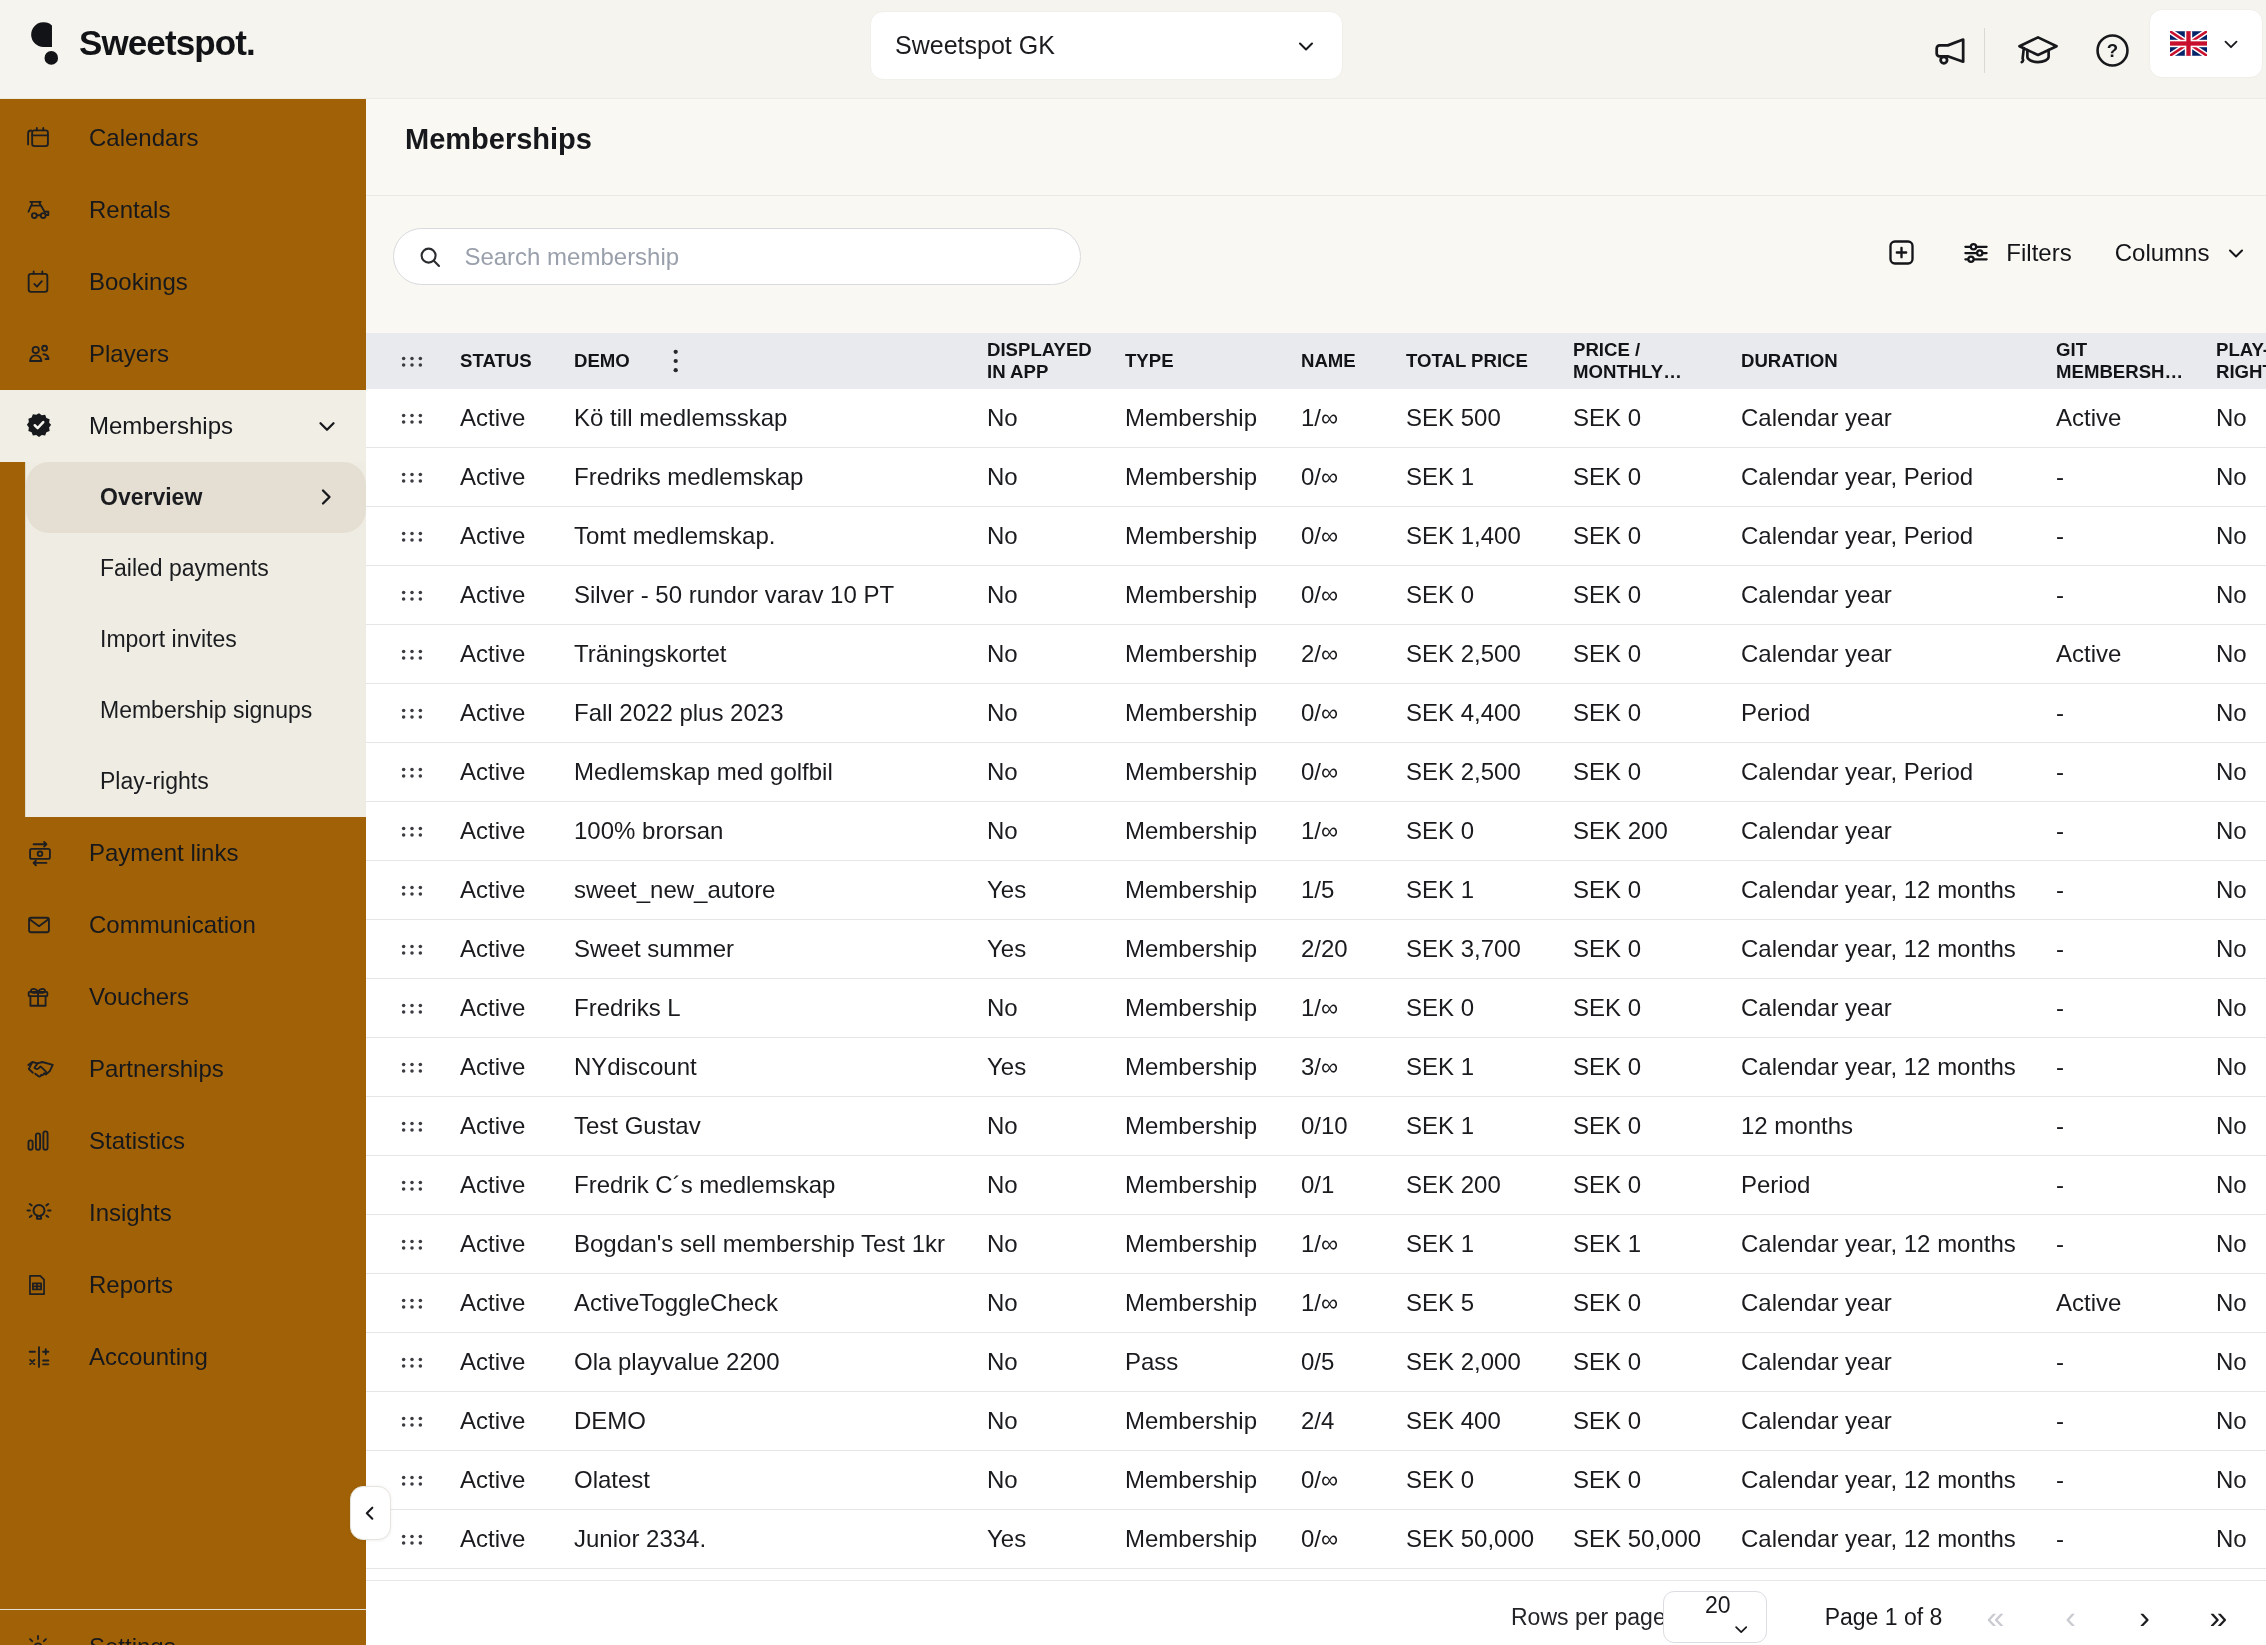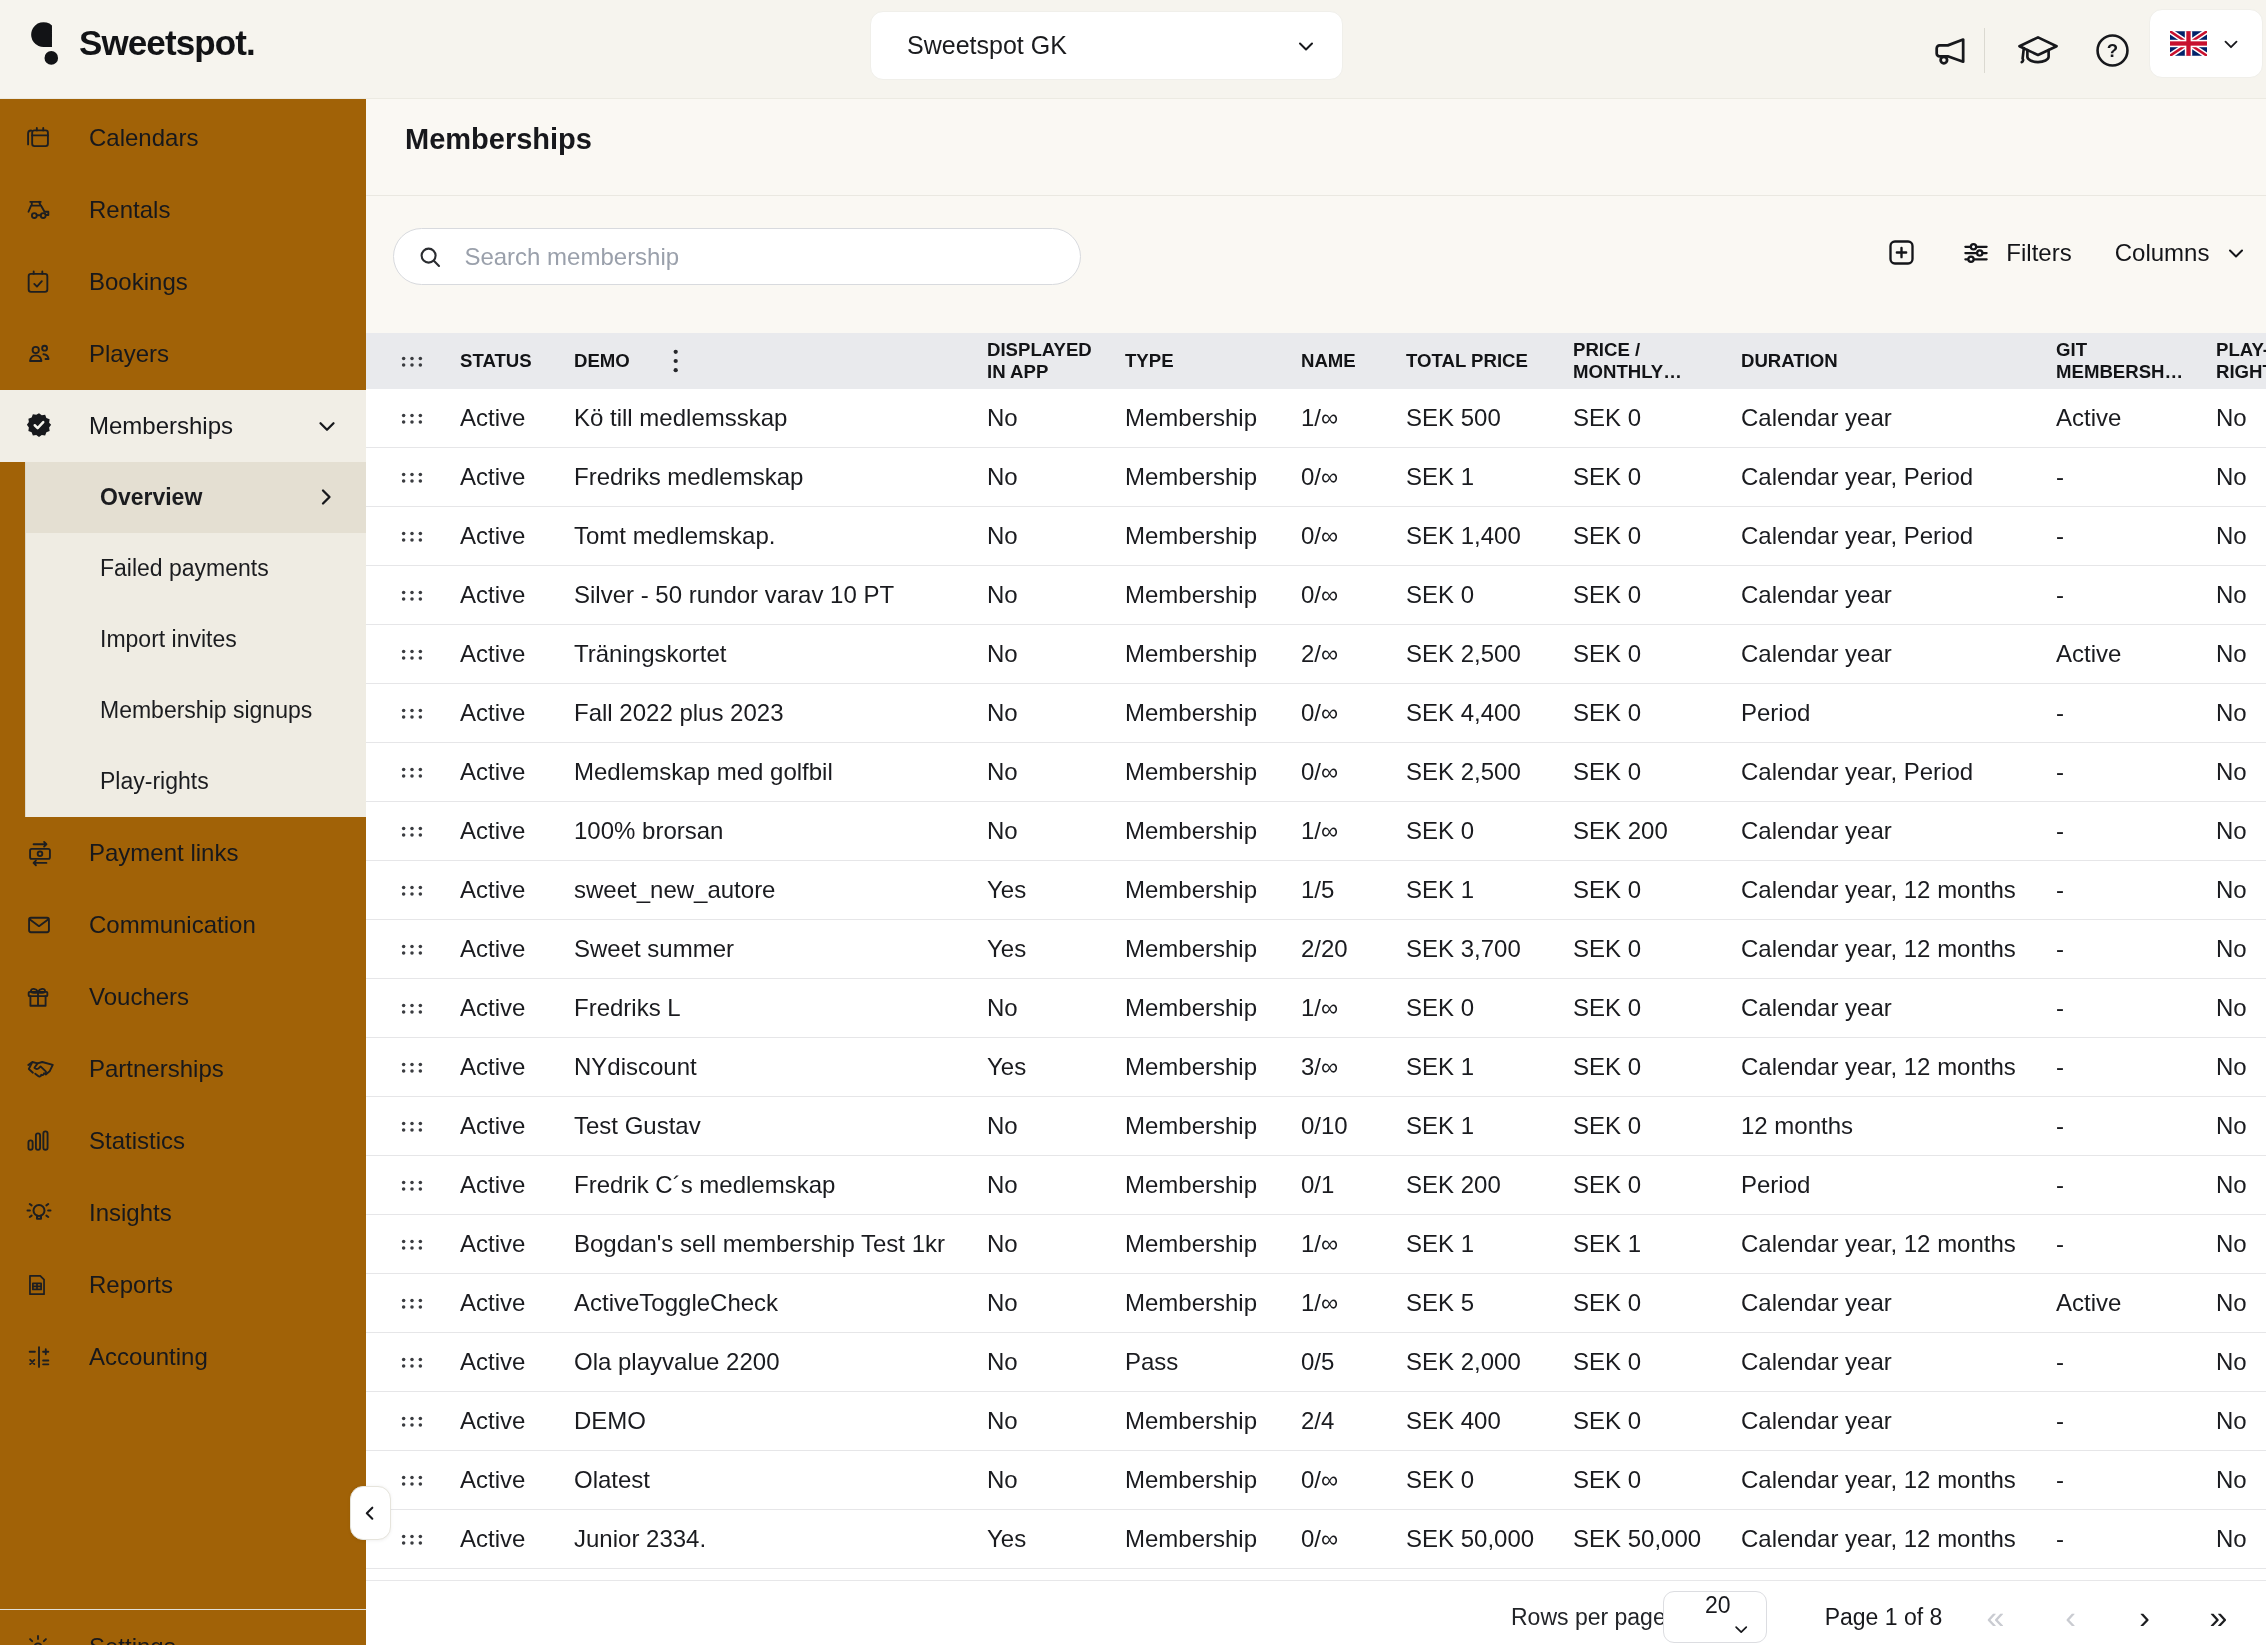--- a/index.html
+++ b/index.html
@@ -8,40 +8,40 @@
   .icon svg { display:block; }
 
   
   .topbar { position:absolute; left:0; top:0; width:2267px; height:99px;
     background:#f6f4ee; border-bottom:0.9px solid #eceae2; z-index:5; }
   .logo { position:absolute; left:22px; top:20.4px; display:flex; align-items:center; gap:16px; }
   .logo-text { font-size:35px; font-weight:800; letter-spacing:-0.9px; color:#121316; }
   .club-select { position:absolute; left:870px; top:11px; width:473px; height:69px;
     background:#fff; border:0.9px solid #f0efea; border-radius:13px; display:flex;
     align-items:center; padding:0 24px; cursor:pointer; }
-  .club-select-label { font-size:25px; color:#1a1b1e;margin-left:12px; }
+  .club-select-label { font-size:25px; color:#1a1b1e; }
   .club-select .chev { margin-left:auto; }
   .tb-icon { position:absolute; top:31px; color:#17181c; }
   .tb-divider { position:absolute; left:1984px; top:28px; width:0.9px; height:45px; background:#dbd9d1; }
   .lang-btn { position:absolute; left:2149px; top:9.3px; width:114px; height:69px; background:#fff;
     border:0.9px solid #f0efea; border-radius:13px; display:flex; align-items:center;
     justify-content:center; gap:13px; cursor:pointer; }
 
   
   .sidebar { position:absolute; left:0; top:99px; width:366px; height:1546px; background:#a16207; }
   .nav { position:absolute; top:2.8px; left:0; width:366px; }
   .nav-item { height:72px; display:flex; align-items:center; padding:0 26px 0 24px; gap:37px;
     font-size:24px; cursor:pointer; }
   .nav-item .nav-icon { width:28px; color:#1d1e21; flex:none; }
   .nav-item.parent-active { background:#f1eee6; }
   .nav-item .chev { margin-left:auto; }
   .submenu { margin-left:25px; width:341px; background:#efece3; border-left:1.9px solid #ddd8ca; }
   .subitem { height:71px; display:flex; align-items:center; padding:0 28px 0 74px;
     font-size:23px; color:#1b1c1f; cursor:pointer; }
-  .subitem.selected { background:#e4dfd2; font-weight:700; }
+  .subitem.selected { background:#e4dfd2; font-weight:700;border-radius:23px; }
   .subitem .chev { margin-left:auto; }
   .side-divider { position:absolute; left:0; top:1510px; width:366px; border-top:0.9px solid #e3e1d9; }
   .nav-footer { position:absolute; top:1512px; left:0; width:366px; }
   .collapse-btn { position:absolute; left:350px; top:1486px; width:41px; height:54px; background:#fff;
     border:0.9px solid #e6e4dc; border-radius:13px; display:flex; align-items:center; justify-content:center;
     box-shadow:0 0.9px 3.7px rgba(0,0,0,.06); z-index:9; cursor:pointer; }
 
   
   .main { position:absolute; left:366px; top:99px; width:1901px; height:1546px; background:#faf8f3; }
   .page-title { position:absolute; left:39px; top:24px; font-size:29px; font-weight:700; }

